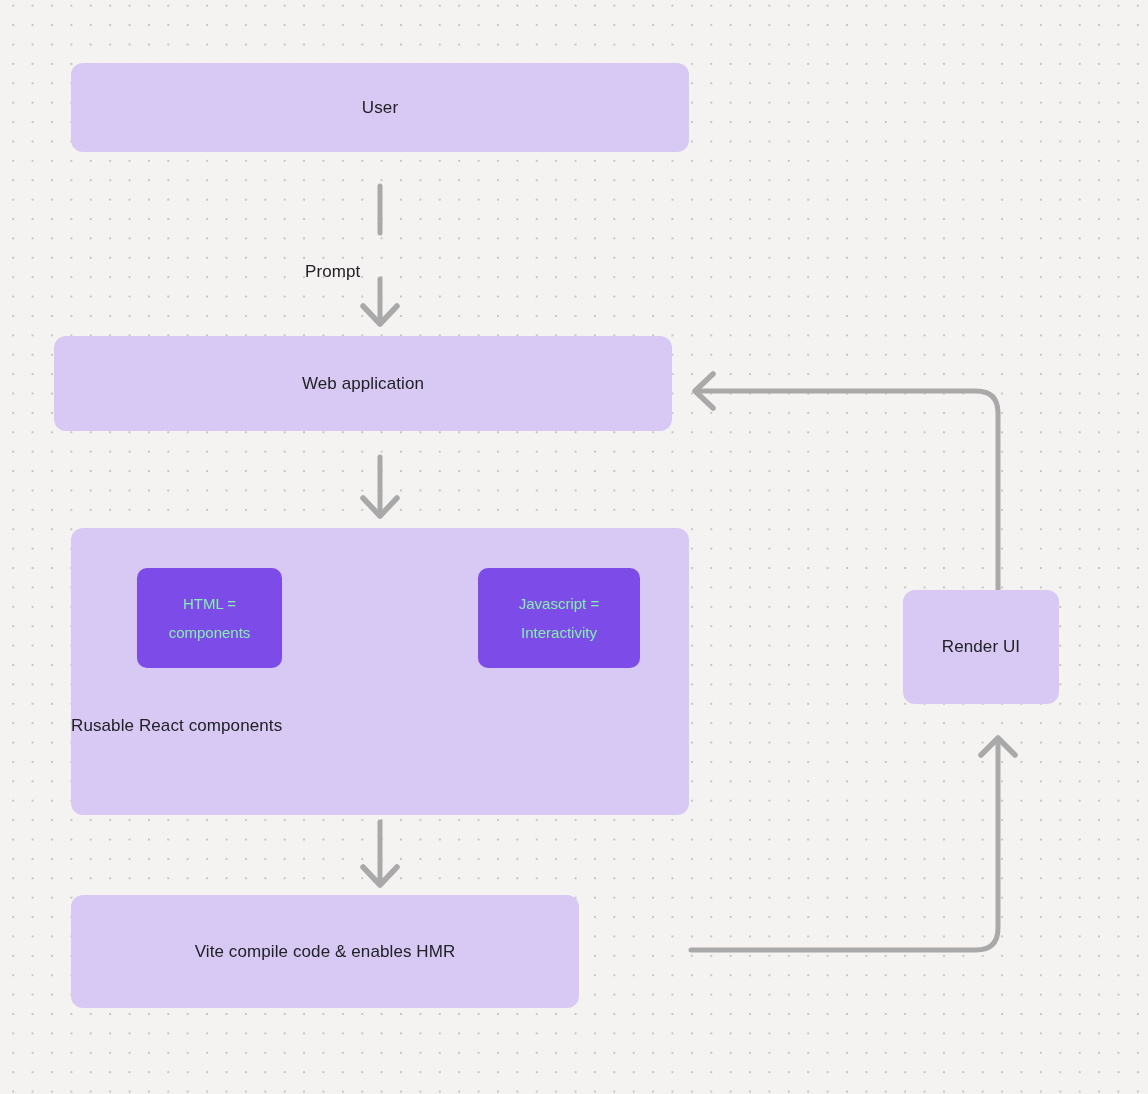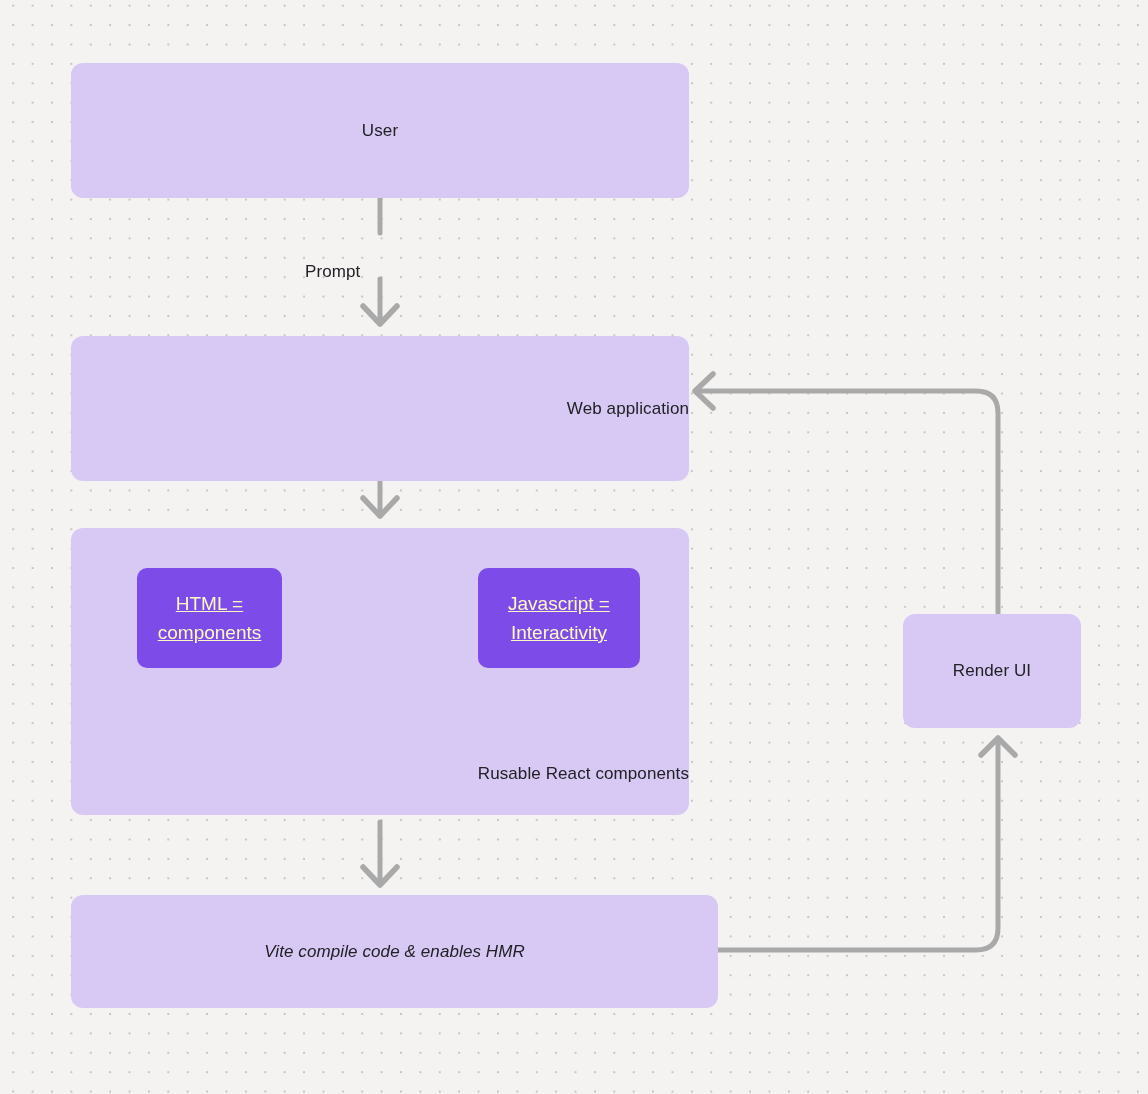--- a/index.html
+++ b/index.html
@@ -36,46 +36,44 @@
     background: #d7c9f4;
     border-radius: 12px;
     color: #212126;
     font-size: 17px;
     font-weight: 500;
     letter-spacing: 0.1px;
   }
   .node.dark {
     background: #7c4be8;
     border-radius: 10px;
-    color: #fef9c3;
-    font-size: 19px;
+    color: #86efac;
+    font-size: 15px;
     font-weight: 500;
     line-height: 29px;
-    text-decoration: underline;
   }
-  #node-user            { left: 71px;  top: 63px;  width: 618px; height: 135px; }
-  #node-web-application { left: 71px;  top: 336px; width: 618px; height: 145px; justify-content: flex-end; }
+  #node-user            { left: 71px;  top: 63px;  width: 618px; height: 89px; }
+  #node-web-application { left: 54px;  top: 336px; width: 618px; height: 95px; }
   #node-components-group{ left: 71px;  top: 528px; width: 618px; height: 287px; }
   #node-html            { left: 137px; top: 568px; width: 145px; height: 100px; }
   #node-css             { left: 308px; top: 568px; width: 146px; height: 100px; }
   #node-javascript      { left: 478px; top: 568px; width: 162px; height: 100px; }
-  #node-vite            { left: 71px;  top: 895px; width: 647px; height: 113px; font-style: italic; }
-  #node-render-ui       { left: 903px; top: 614px; width: 178px; height: 114px; }
+  #node-vite            { left: 71px;  top: 895px; width: 508px; height: 113px; }
+  #node-render-ui       { left: 903px; top: 590px; width: 156px; height: 114px; }
 
   #group-caption {
     position: absolute;
     left: 71px;
     top: 716px;
     width: 618px;
-    text-align: right;
+    text-align: left;
     color: #212126;
     font-size: 17px;
     font-weight: 500;
     letter-spacing: 0.1px;
-    margin-top: 48px;
   }
   #edge-label-prompt {
     position: absolute;
     left: 305px;
     top: 262px;
     width: 150px;
     text-align: left;
     color: #212126;
     font-size: 17px;
     font-weight: 500;

